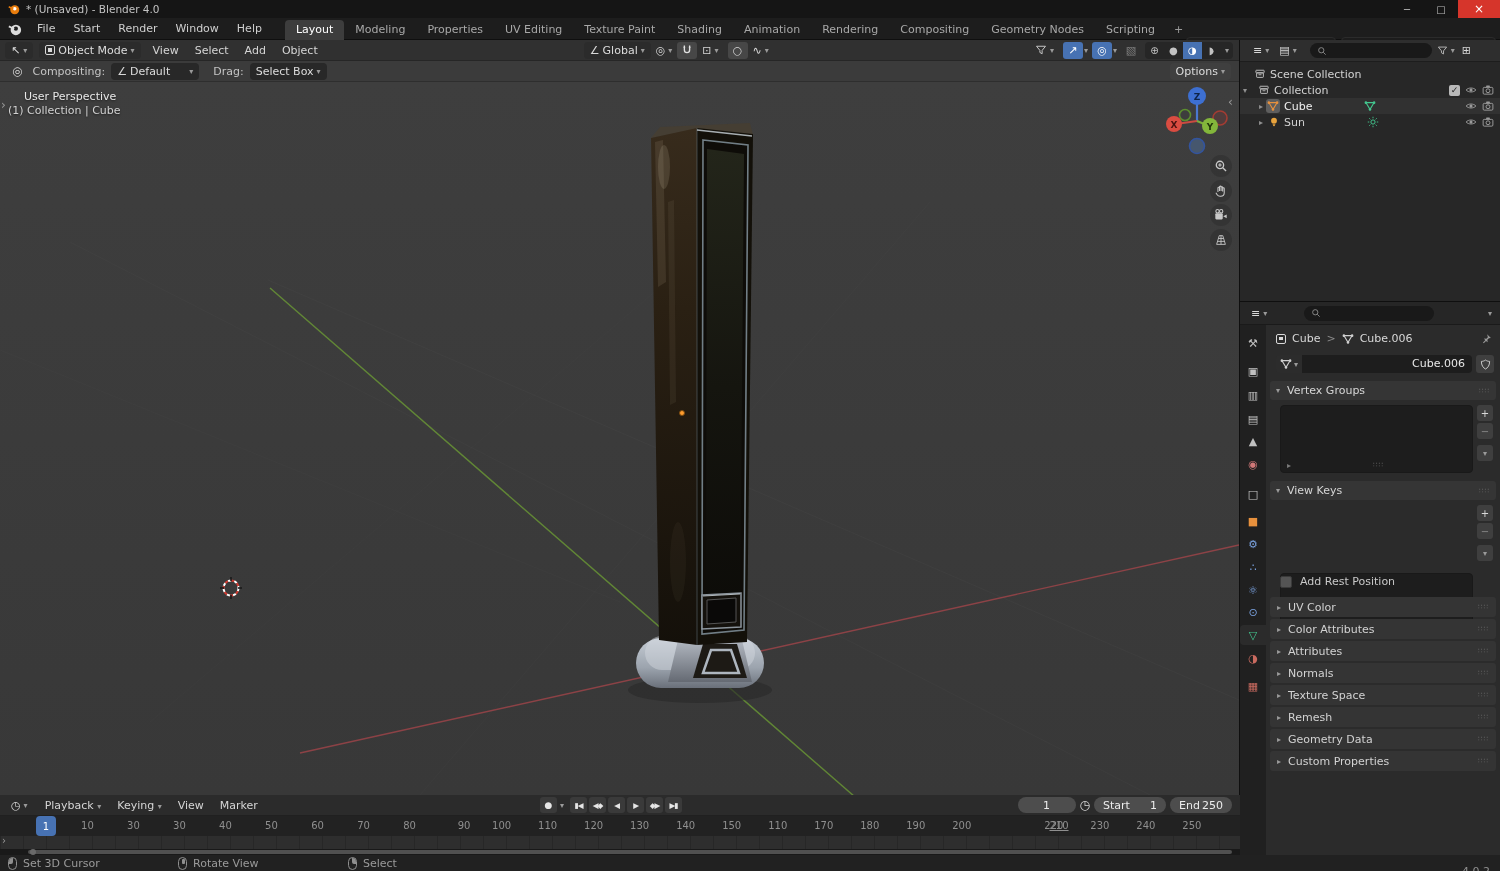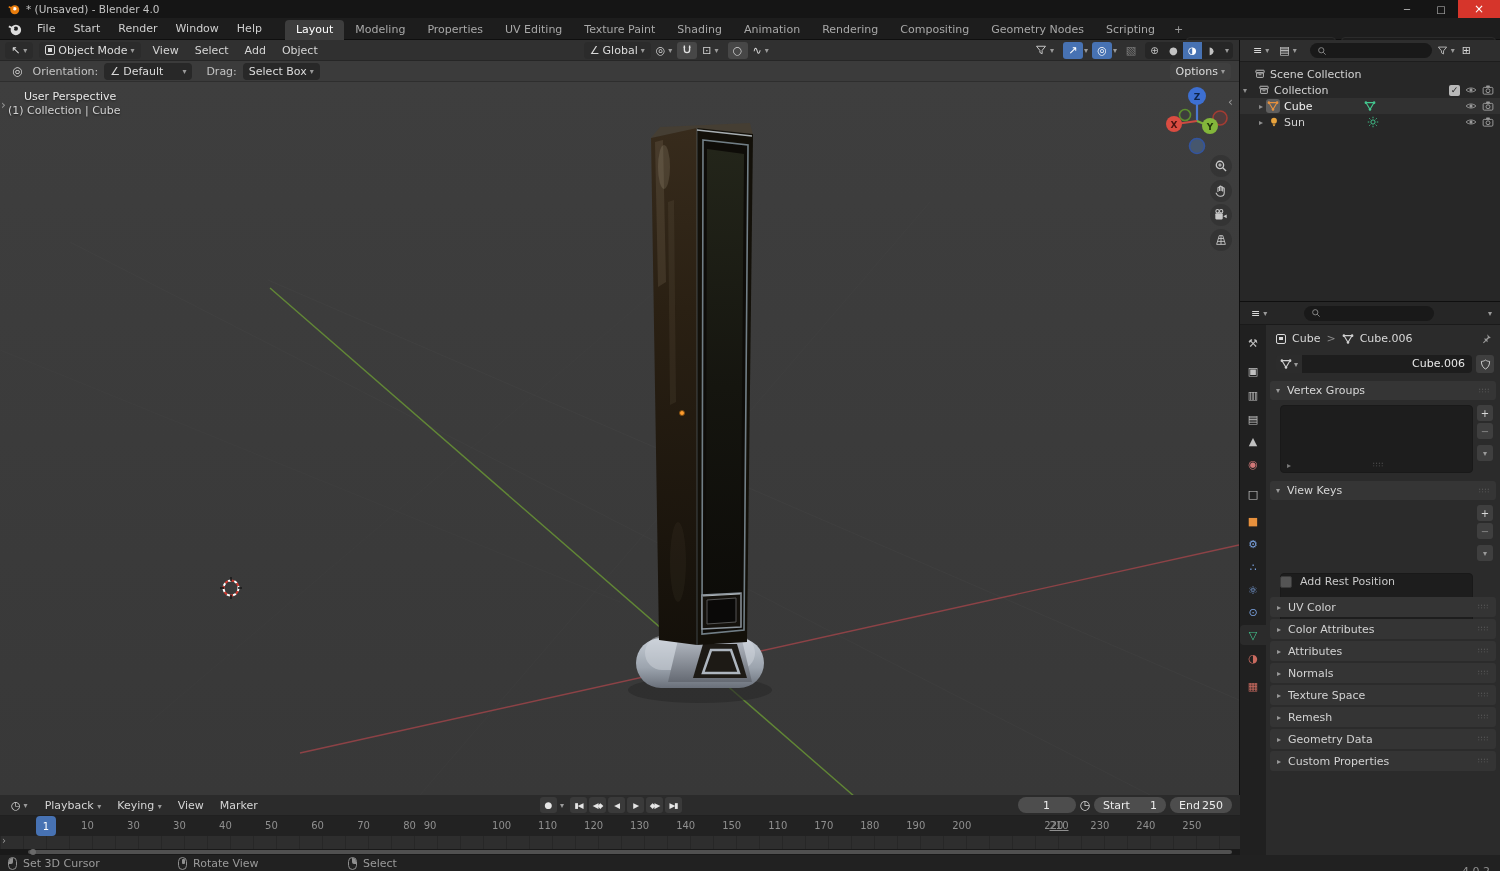--- a/index.html
+++ b/index.html
@@ -357,21 +357,21 @@
           <div class="shade-btn">
               <span>◗</span>
             </div>
           <span class="chev" style="padding:0 4px">▾</span>
         </div>
       </div>
     </div>
 
     <div id="vp-tools" class="abs">
       <span class="tool-glyph" style="margin-left:12px;font-size:12px">◎</span>
-      <span style="margin-left:10px;color:#c4c4c4">Orientation:</span>
+      <span style="margin-left:10px;color:#c4c4c4">Compositing:</span>
       <div class="hdr-btn" style="margin-left:6px;background:#282828">
         <span class="tool-glyph">∠</span>
         <span>Default</span>
         <span class="chev" style="margin-left:16px">▾</span>
       </div>
       <span style="margin-left:14px;color:#c4c4c4">Drag:</span>
       <div class="hdr-btn" style="margin-left:6px;background:#282828">
         <span>Select Box</span>
           <span class="chev">▾</span>
       </div>
@@ -821,21 +821,21 @@
     <div id="ruler" class="abs">
       <div id="playhead" style="left:46px">1</div>
     <span class="ruler-num" style="left: 87.418px;">10</span>
         <span class="ruler-num" style="left: 133.438px;">30</span>
         <span class="ruler-num" style="left: 179.458px;">30</span>
         <span class="ruler-num" style="left: 225.478px;">40</span>
         <span class="ruler-num" style="left: 271.498px;">50</span>
         <span class="ruler-num" style="left: 317.518px;">60</span>
         <span class="ruler-num" style="left: 363.538px;">70</span>
         <span class="ruler-num" style="left: 409.558px;">80</span>
-        <span class="ruler-num" style="left: 430px; text-align: center;">90</span>
+        <span class="ruler-num" style="left: 464px; text-align: center;">90</span>
         <span class="ruler-num" style="left: 501.598px;">100</span>
         <span class="ruler-num" style="left: 547.618px;">110</span>
         <span class="ruler-num" style="left: 593.638px;">120</span>
         <span class="ruler-num" style="left: 639.658px;">130</span>
         <span class="ruler-num" style="left: 685.678px;">140</span>
         <span class="ruler-num" style="left: 731.698px;">150</span>
         <span class="ruler-num" style="left: 777.718px;">110</span>
         <span class="ruler-num" style="left: 823.738px;">170</span>
         <span class="ruler-num" style="left: 869.758px;">180</span>
         <span class="ruler-num" style="left: 915.778px;">190</span>

